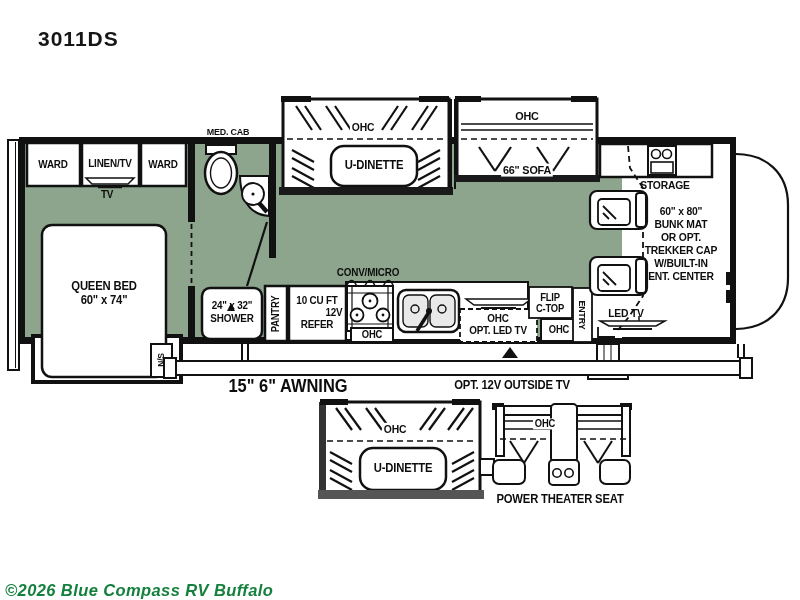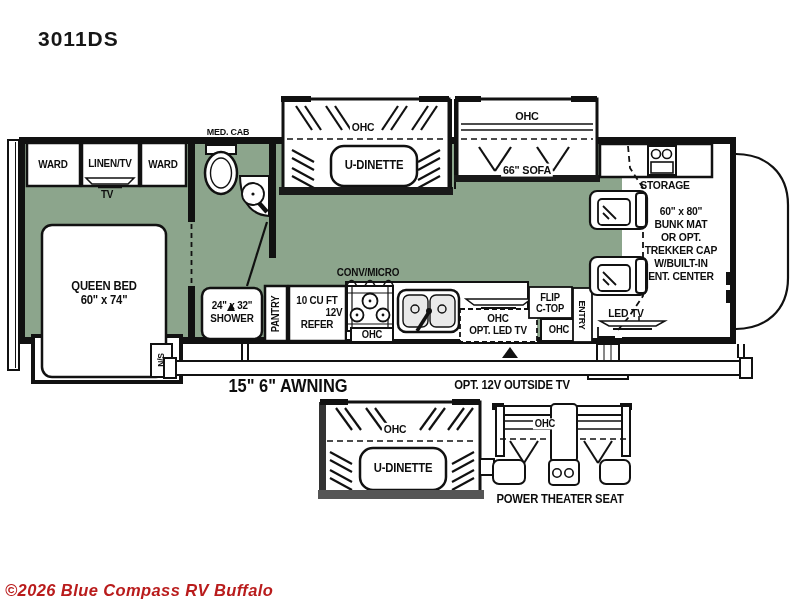--- a/index.html
+++ b/index.html
@@ -9,21 +9,21 @@
   .lbl{position:absolute;font:700 10.5px/1.12 "Liberation Sans",sans-serif;color:#0d0d0d;
        white-space:nowrap;transform:translate(-50%,-50%) scaleX(.94);letter-spacing:-.2px;}
   .s9{font-size:9px}.s95{font-size:9.5px}.s10{font-size:10px}.s11{font-size:11px}
   .s115{font-size:11.5px}.s12{font-size:12px}.s17{font-size:17.5px;letter-spacing:0}
   .bgw{background:#fff;padding:0 2px;}
   .rotccw{transform:translate(-50%,-50%) rotate(-90deg) scaleX(.94);}
   .rotcw{transform:translate(-50%,-50%) rotate(90deg) scaleX(.94);}
   #title{position:absolute;left:38px;top:28px;font:700 21px/1 "Liberation Sans",sans-serif;
          color:#161616;letter-spacing:1px;}
   #watermark{position:absolute;left:5px;top:582px;font:italic 700 16.5px/1 "Liberation Sans",sans-serif;
-         color:#b91c1c;letter-spacing:.4px;}
+         color:#15803d;letter-spacing:.4px;}
 </style>
 </head>
 <body>
 
 <div id="canvas">
 
 <svg id="plan-svg" width="800" height="600" viewBox="0 0 800 600">
 
   <rect x="25" y="143" width="597" height="195" fill="#8CA58C"></rect>
   <rect x="622" y="145" width="111" height="193" fill="#ffffff"></rect>

